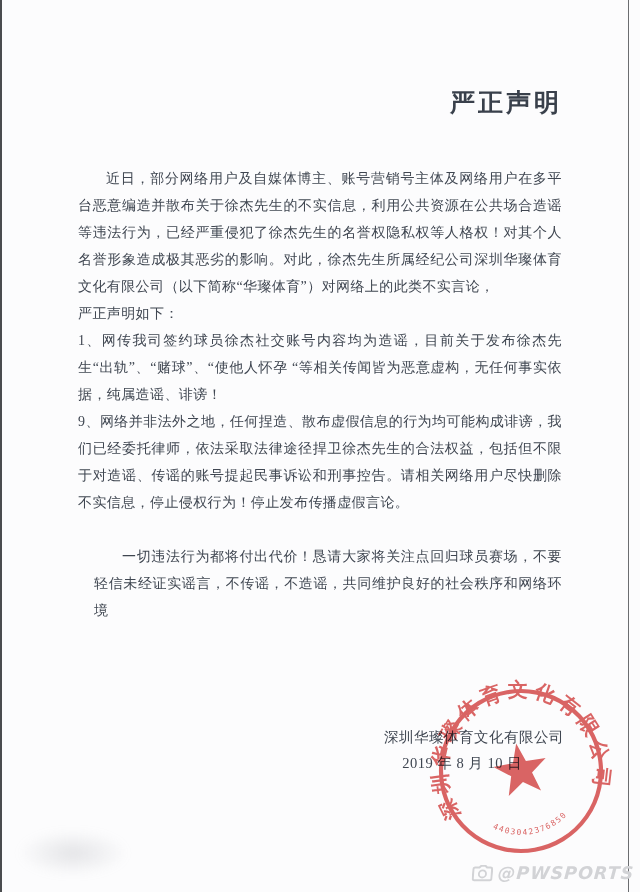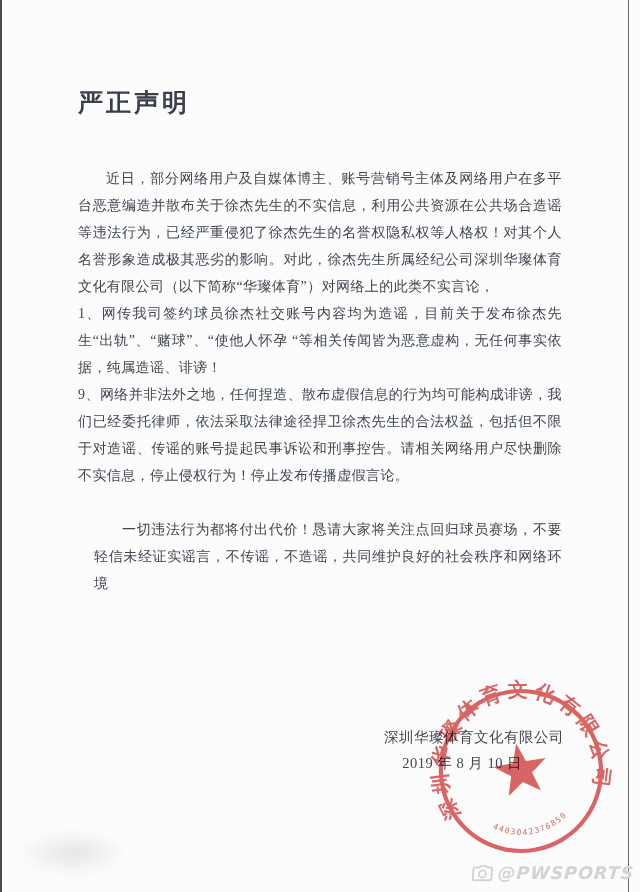--- a/index.html
+++ b/index.html
@@ -16,21 +16,21 @@
   .edge-left{left:0;width:2px;}
   .edge-right{left:628px;width:1px;background:#6b6d70;}
   .paper{
     position:absolute;inset:0;
     padding:86px 78px 0 78px;
     box-sizing:border-box;
     color:var(--text-color,#3f4651);
   }
   h1.doc-title{
     margin:0 0 46px 0;
-    text-align:left;
+    text-align:right;
     font-size:25px;
     font-weight:bold;
     letter-spacing:3px;
     color:#39404b;
   }
   .body-text p{
     margin:0;
     font-size:14px;
     line-height:27px;
     letter-spacing:0.4px;
@@ -91,20 +91,21 @@
 
   <div class="edge-line edge-left"></div>
   <div class="edge-line edge-right"></div>
 
   <div class="paper">
 
     <h1 class="doc-title">严正声明</h1>
 
     <div class="body-text">
       <p class="indent">近日，部分网络用户及自媒体博主、账号营销号主体及网络用户在多平台恶意编造并散布关于徐杰先生的不实信息，利用公共资源在公共场合造谣等违法行为，已经严重侵犯了徐杰先生的名誉权隐私权等人格权！对其个人名誉形象造成极其恶劣的影响。对此，徐杰先生所属经纪公司深圳华璨体育文化有限公司（以下简称“华璨体育”）对网络上的此类不实言论，</p>
+      <p>严正声明如下：</p>
       <p>1、网传我司签约球员徐杰社交账号内容均为造谣，目前关于发布徐杰先生“出轨”、“赌球”、“使他人怀孕 “等相关传闻皆为恶意虚构，无任何事实依据，纯属造谣、诽谤！</p>
       <p>9、网络并非法外之地，任何捏造、散布虚假信息的行为均可能构成诽谤，我们已经委托律师，依法采取法律途径捍卫徐杰先生的合法权益，包括但不限于对造谣、传谣的账号提起民事诉讼和刑事控告。请相关网络用户尽快删除不实信息，停止侵权行为！停止发布传播虚假言论。</p>
       <p class="indent gap-above">一切违法行为都将付出代价！恳请大家将关注点回归球员赛场，不要轻信未经证实谣言，不传谣，不造谣，共同维护良好的社会秩序和网络环境</p>
     </div>
 
     <div class="sig-block">
       <div class="sig-company">深圳华璨体育文化有限公司</div>
       <div class="sig-date">2019 年 8 月 10 日</div>
     </div>
 

